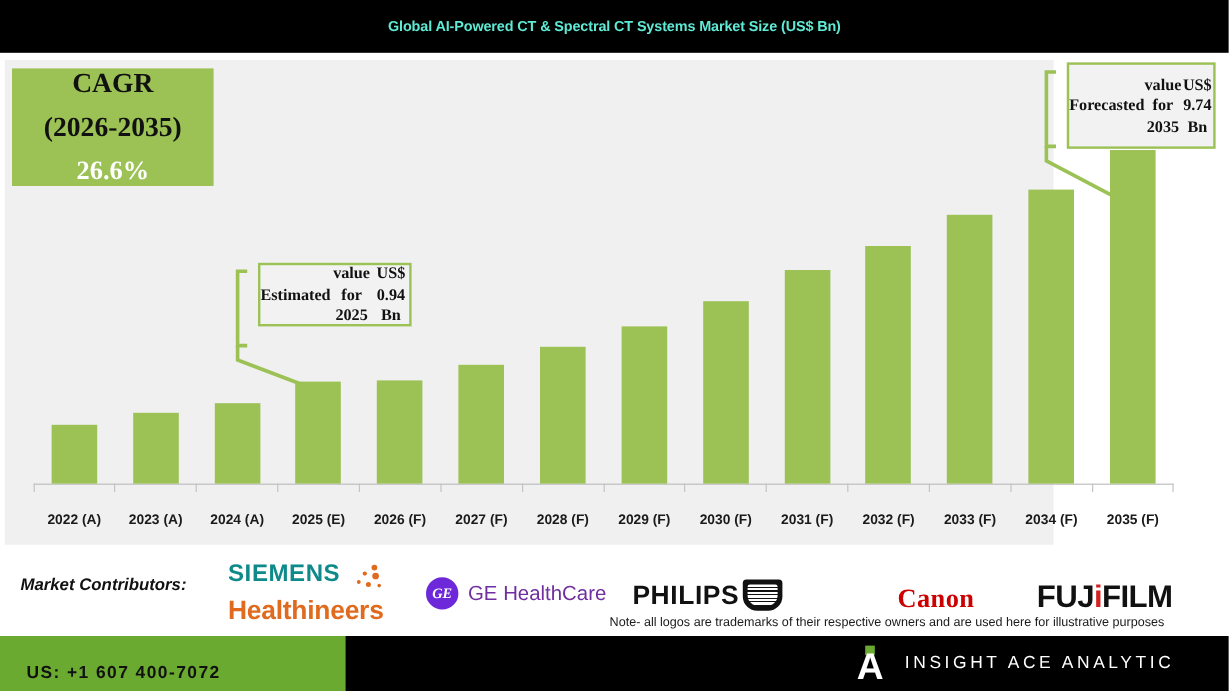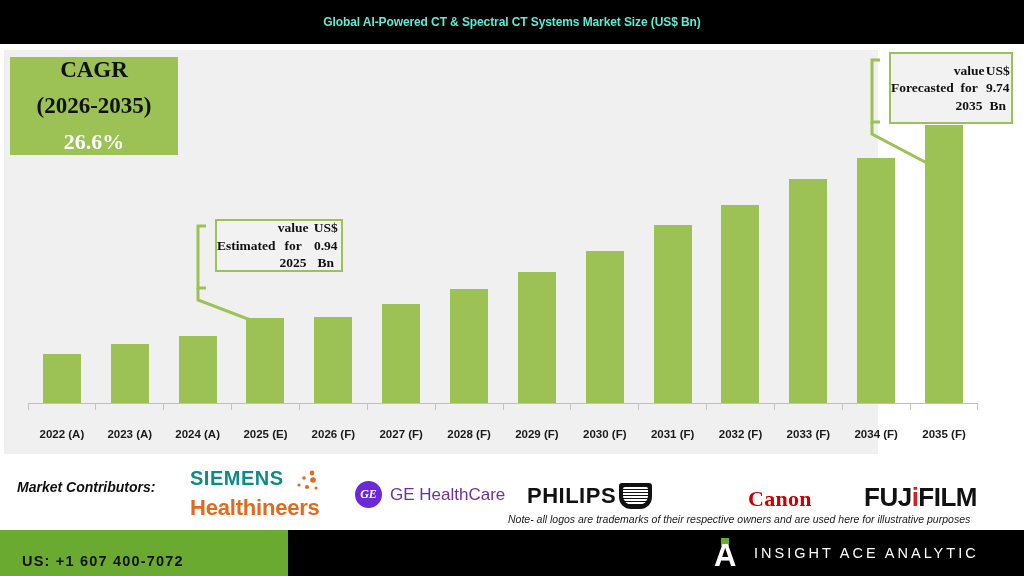--- a/index.html
+++ b/index.html
@@ -137,21 +137,21 @@
   .canon-text { color:#cc0000; font-size:22px; font-weight:bold;
                 font-family:"Liberation Serif", serif; letter-spacing:0.3px; }
 
   .fuji { left:864px; top:24px; }
   .fuji-text { font-size:26px; font-weight:bold; letter-spacing:-0.5px;
                font-family:"Liberation Sans", sans-serif; color:#111111; }
   .fuji-i { color:#d32020; }
 
   .note-text {
     position:absolute; left:508px; top:513px; font-size:10.5px;
-    font-style:italic; color:#1a1a1a; font-family:"Liberation Sans", sans-serif;
+    color:#1a1a1a; font-family:"Liberation Sans", sans-serif;
   }
 
   
   .footer { position:absolute; left:0; top:530px; width:1024px; height:46px; background:#000000; }
   .footer-green {
     position:absolute; left:0; top:0; width:288px; height:46px; background:#6aaa30;
     display:flex; align-items:center;
   }
   .footer-phone {
     margin-left:22px; color:#111111; font-size:14.5px; font-weight:bold;

